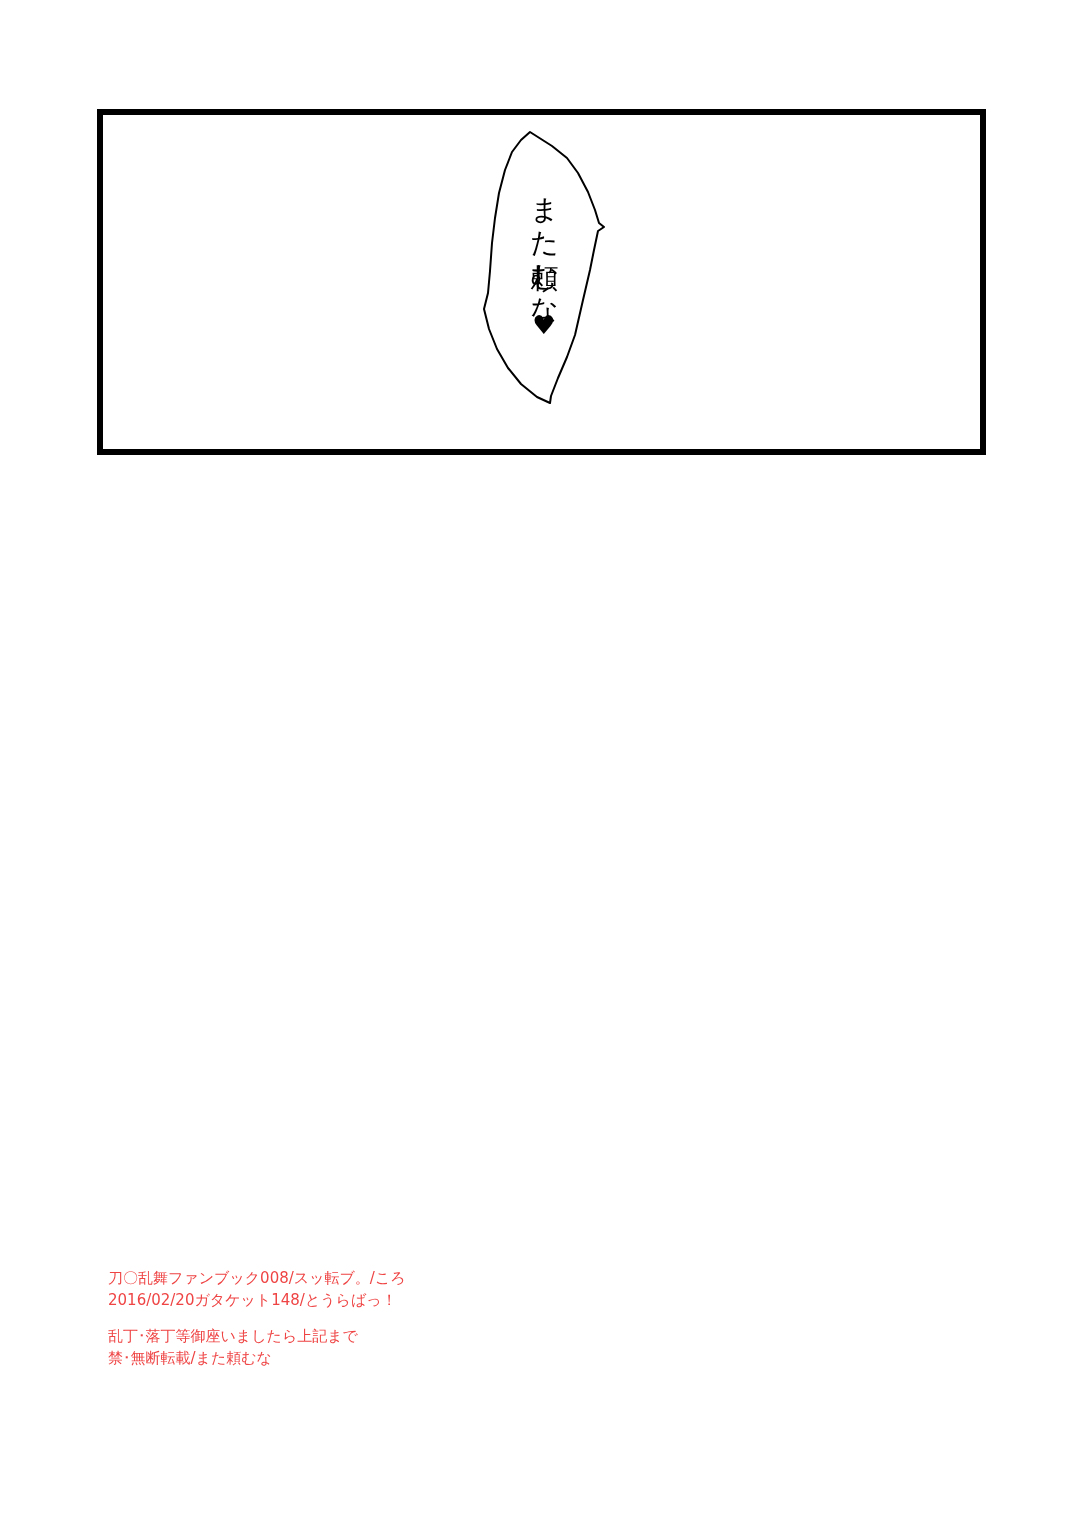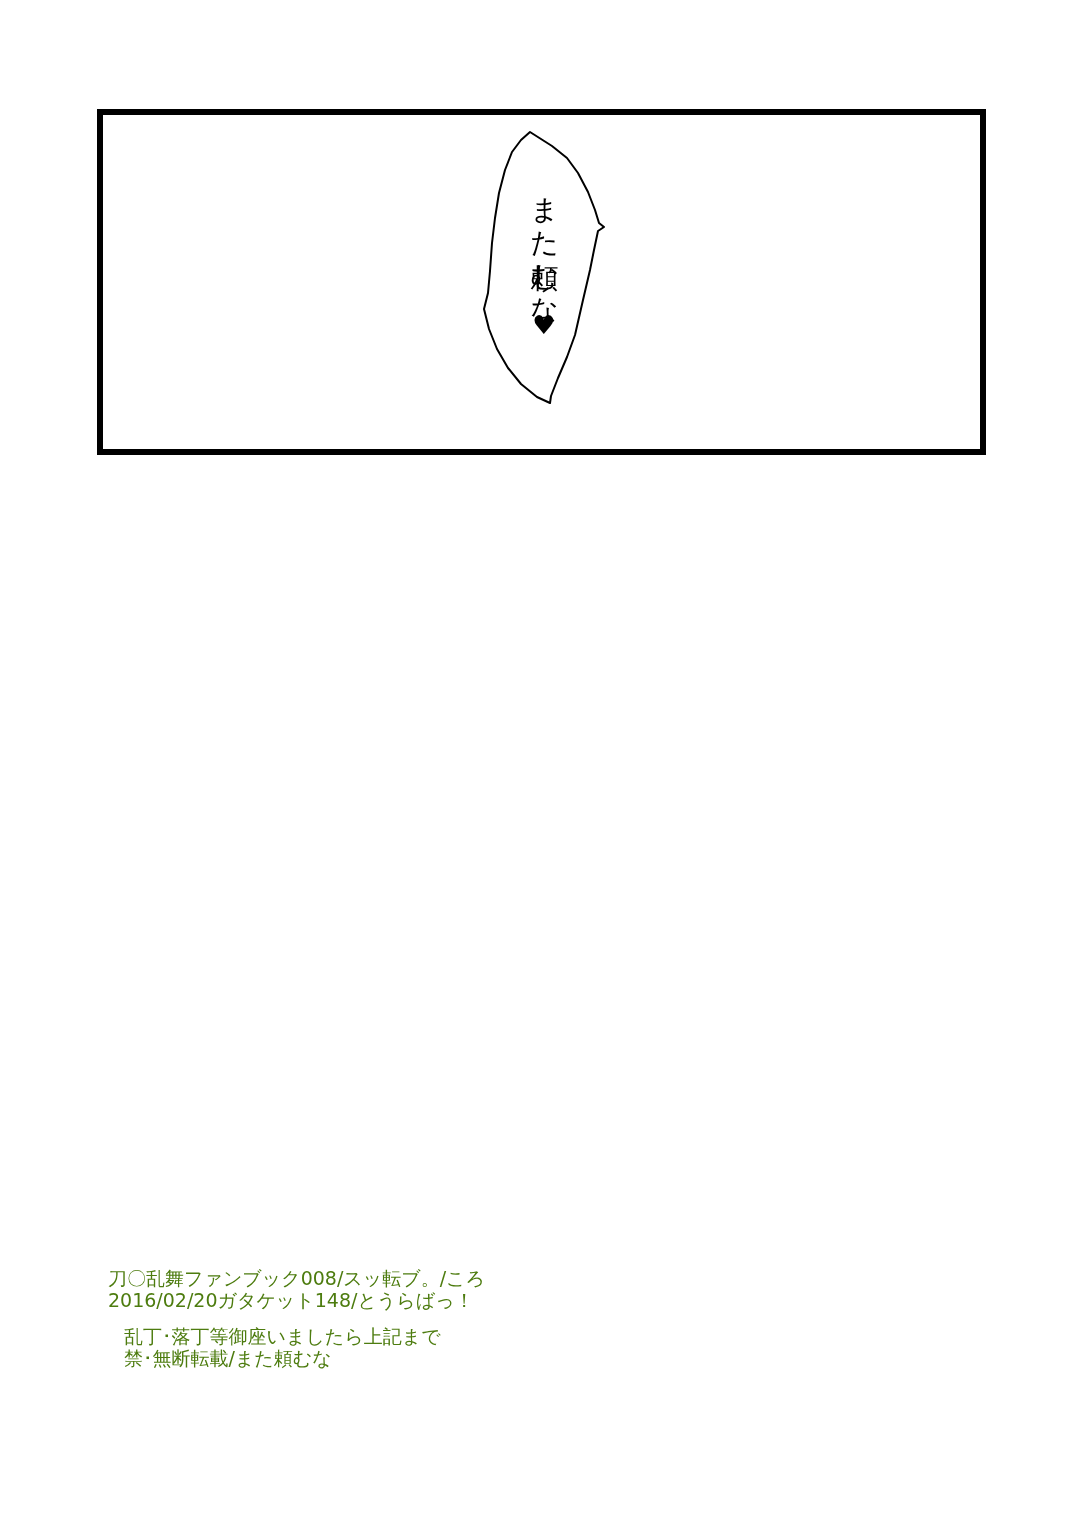--- a/index.html
+++ b/index.html
@@ -52,28 +52,27 @@
   }
   .bubble-text .heart {
     font-size: 26px;
     letter-spacing: 0;
   }
   
   .colophon {
     position: absolute;
     left: 108px;
     top: 1267px;
-    color: #4d7c0f;
-    font-size: 19px;
+    color: #ef4444;
+    font-size: 15px;
     line-height: 22px;
     white-space: nowrap;
   }
   .colophon .notice {
     margin-top: 14px;
-    margin-left: 16px;
   }
 </style>
 </head>
 <body>
 
 <div class="page">
 
   <div class="panel"></div>
 
   <svg class="bubble-svg" viewBox="470 118 145 307" xmlns="http://www.w3.org/2000/svg">

